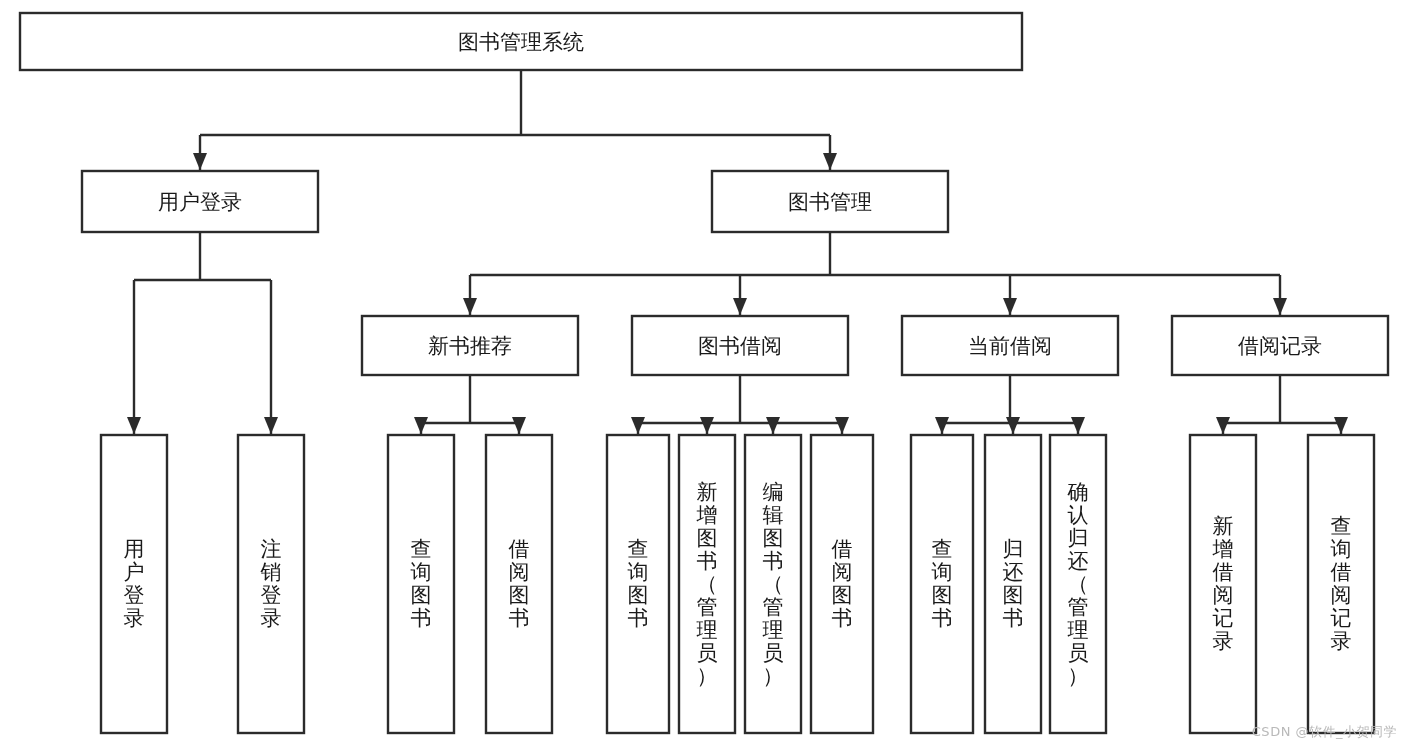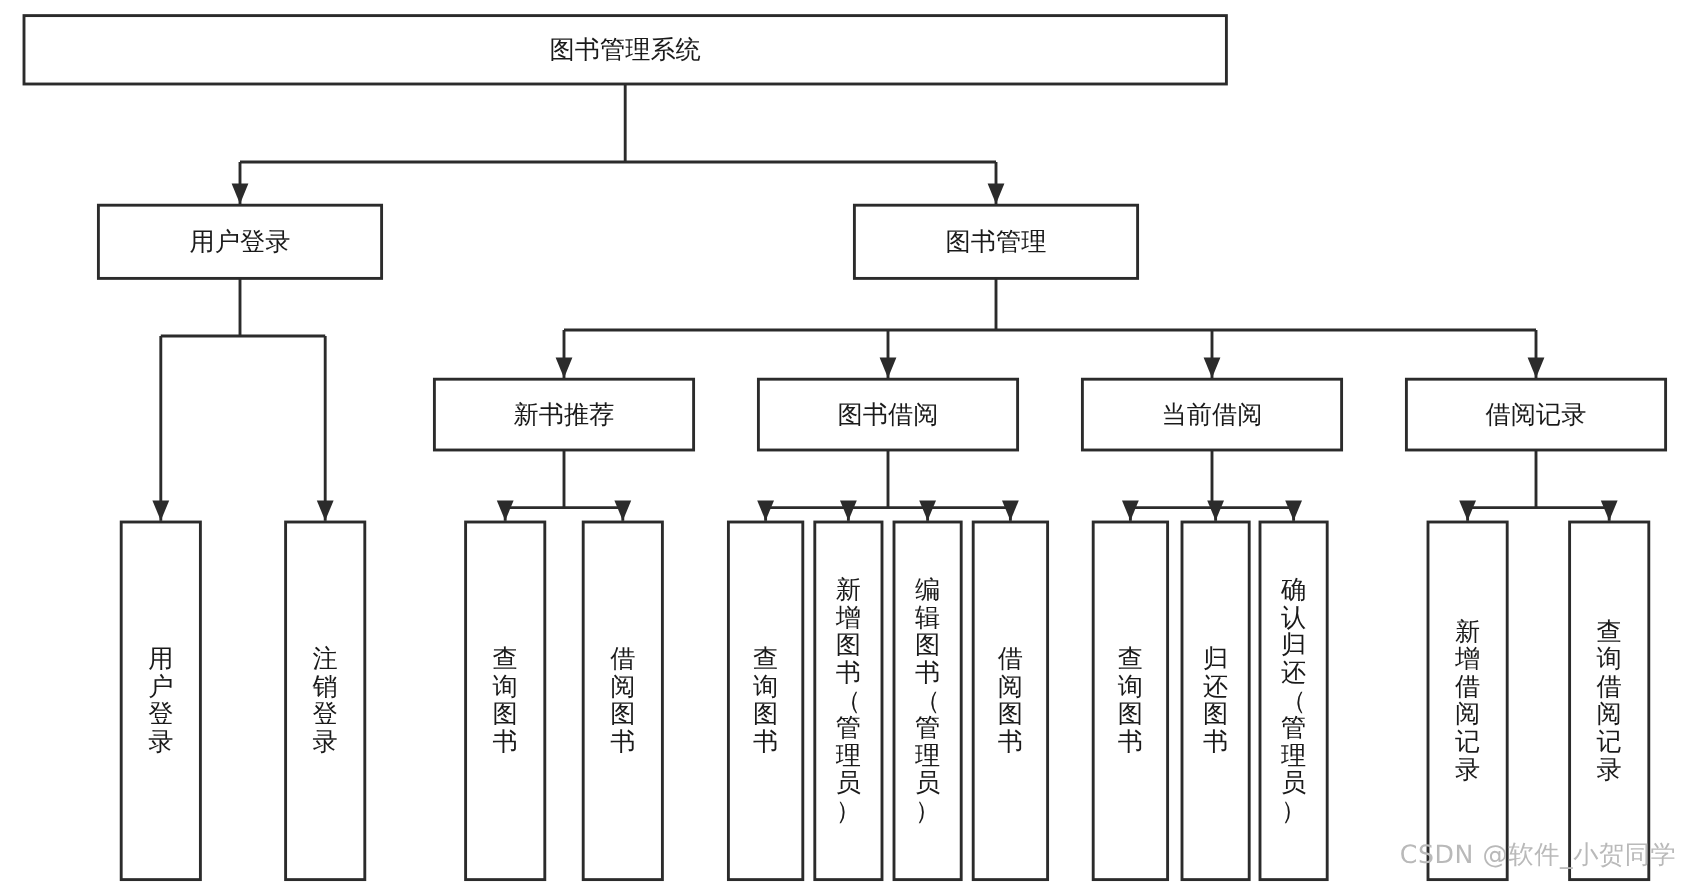--- a/index.html
+++ b/index.html
@@ -49,23 +49,23 @@
   }
   .node-label-v {
     font-family: "DejaVu Sans", "Liberation Sans", sans-serif;
     font-size: 21px;
     fill: #1a1a1a;
     text-anchor: middle;
   }
   .watermark {
     position: absolute;
     right: 8px;
-    bottom: 21px;
-    font-family: "DejaVu Sans", "Liberation Sans", sans-serif;
-    font-size: 21px;
+    bottom: 6px;
+    font-family: "DejaVu Sans", "Liberation Sans", sans-serif;
+    font-size: 13px;
     color: #b9b9b9;
     letter-spacing: 0.5px;
     white-space: nowrap;
     user-select: none;
   }
 </style>
 </head>
 <body>
 
 <div id="diagram-root">

